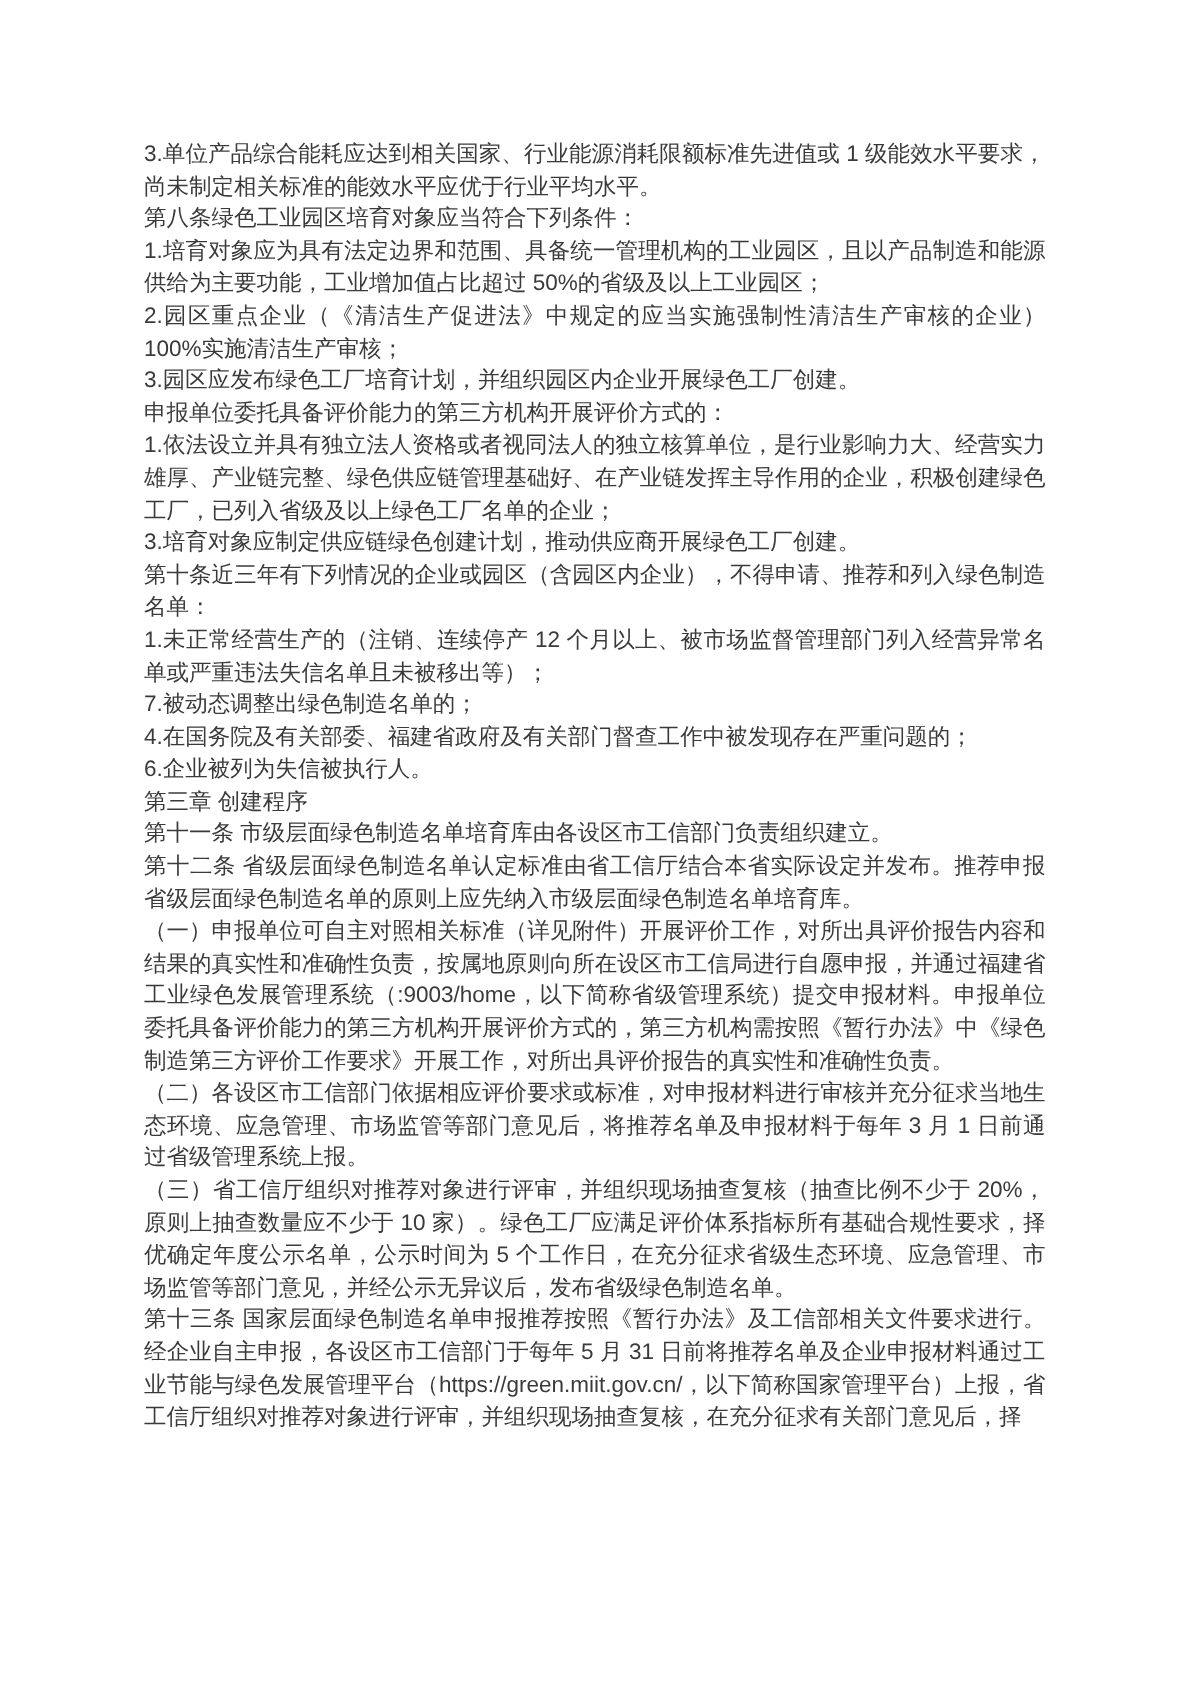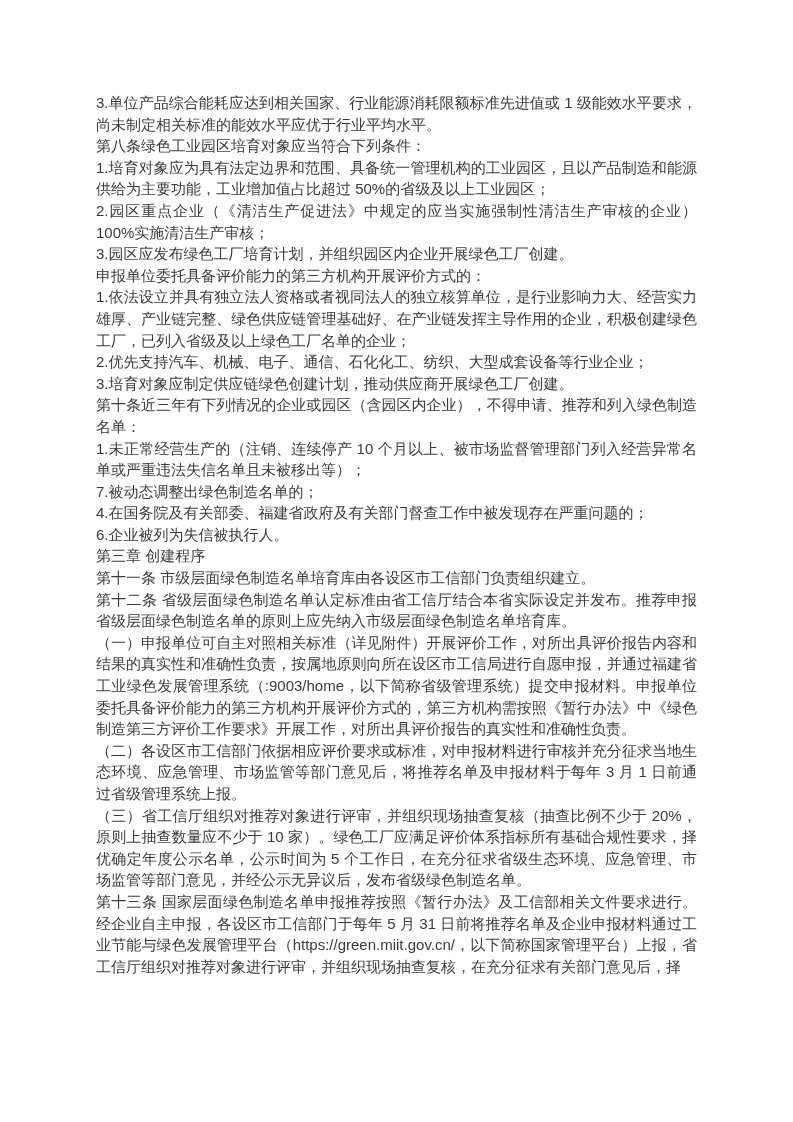--- a/index.html
+++ b/index.html
@@ -38,24 +38,23 @@
 
 <div class="page">
   <div class="doc-body">
     <p>3.单位产品综合能耗应达到相关国家、行业能源消耗限额标准先进值或 1 级能效水平要求，尚未制定相关标准的能效水平应优于行业平均水平。</p>
     <p>第八条绿色工业园区培育对象应当符合下列条件：</p>
     <p>1.培育对象应为具有法定边界和范围、具备统一管理机构的工业园区，且以产品制造和能源供给为主要功能，工业增加值占比超过 50%的省级及以上工业园区；</p>
     <p>2.园区重点企业（《清洁生产促进法》中规定的应当实施强制性清洁生产审核的企业）100%实施清洁生产审核；</p>
     <p>3.园区应发布绿色工厂培育计划，并组织园区内企业开展绿色工厂创建。</p>
     <p>申报单位委托具备评价能力的第三方机构开展评价方式的：</p>
     <p>1.依法设立并具有独立法人资格或者视同法人的独立核算单位，是行业影响力大、经营实力雄厚、产业链完整、绿色供应链管理基础好、在产业链发挥主导作用的企业，积极创建绿色工厂，已列入省级及以上绿色工厂名单的企业；</p>
-    <p>2.优先支持汽车、机械、电子、通信、石化化工、纺织、大型成套设备等行业企业；</p>
     <p>3.培育对象应制定供应链绿色创建计划，推动供应商开展绿色工厂创建。</p>
     <p>第十条近三年有下列情况的企业或园区（含园区内企业），不得申请、推荐和列入绿色制造名单：</p>
-    <p>1.未正常经营生产的（注销、连续停产 10 个月以上、被市场监督管理部门列入经营异常名单或严重违法失信名单且未被移出等）；</p>
+    <p>1.未正常经营生产的（注销、连续停产 12 个月以上、被市场监督管理部门列入经营异常名单或严重违法失信名单且未被移出等）；</p>
     <p>7.被动态调整出绿色制造名单的；</p>
     <p>4.在国务院及有关部委、福建省政府及有关部门督查工作中被发现存在严重问题的；</p>
     <p>6.企业被列为失信被执行人。</p>
     <p>第三章 创建程序</p>
     <p>第十一条 市级层面绿色制造名单培育库由各设区市工信部门负责组织建立。</p>
     <p>第十二条 省级层面绿色制造名单认定标准由省工信厅结合本省实际设定并发布。推荐申报省级层面绿色制造名单的原则上应先纳入市级层面绿色制造名单培育库。</p>
     <p>（一）申报单位可自主对照相关标准（详见附件）开展评价工作，对所出具评价报告内容和结果的真实性和准确性负责，按属地原则向所在设区市工信局进行自愿申报，并通过福建省工业绿色发展管理系统（:9003/home，以下简称省级管理系统）提交申报材料。申报单位委托具备评价能力的第三方机构开展评价方式的，第三方机构需按照《暂行办法》中《绿色制造第三方评价工作要求》开展工作，对所出具评价报告的真实性和准确性负责。</p>
     <p>（二）各设区市工信部门依据相应评价要求或标准，对申报材料进行审核并充分征求当地生态环境、应急管理、市场监管等部门意见后，将推荐名单及申报材料于每年 3 月 1 日前通过省级管理系统上报。</p>
     <p>（三）省工信厅组织对推荐对象进行评审，并组织现场抽查复核（抽查比例不少于 20%，原则上抽查数量应不少于 10 家）。绿色工厂应满足评价体系指标所有基础合规性要求，择优确定年度公示名单，公示时间为 5 个工作日，在充分征求省级生态环境、应急管理、市场监管等部门意见，并经公示无异议后，发布省级绿色制造名单。</p>
     <p>第十三条 国家层面绿色制造名单申报推荐按照《暂行办法》及工信部相关文件要求进行。经企业自主申报，各设区市工信部门于每年 5 月 31 日前将推荐名单及企业申报材料通过工业节能与绿色发展管理平台（https://green.miit.gov.cn/，以下简称国家管理平台）上报，省工信厅组织对推荐对象进行评审，并组织现场抽查复核，在充分征求有关部门意见后，择</p>

